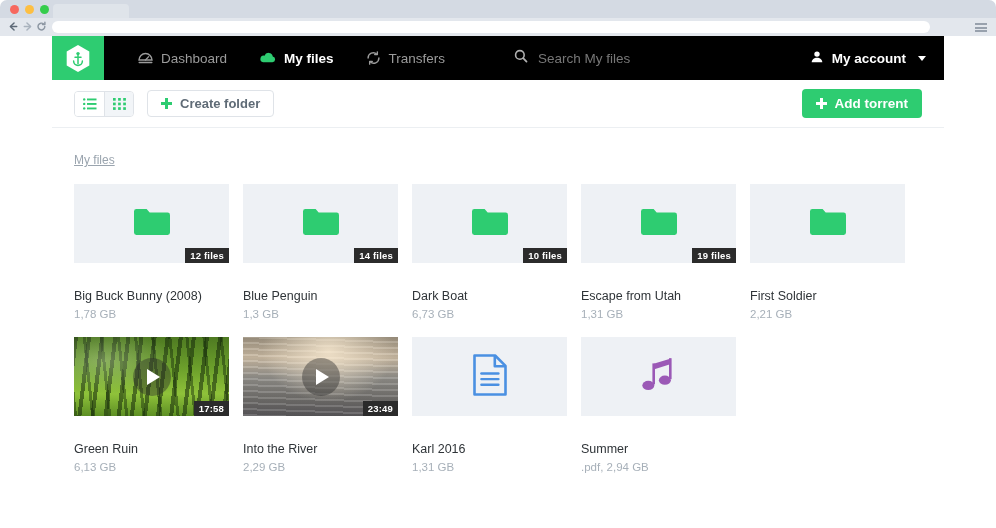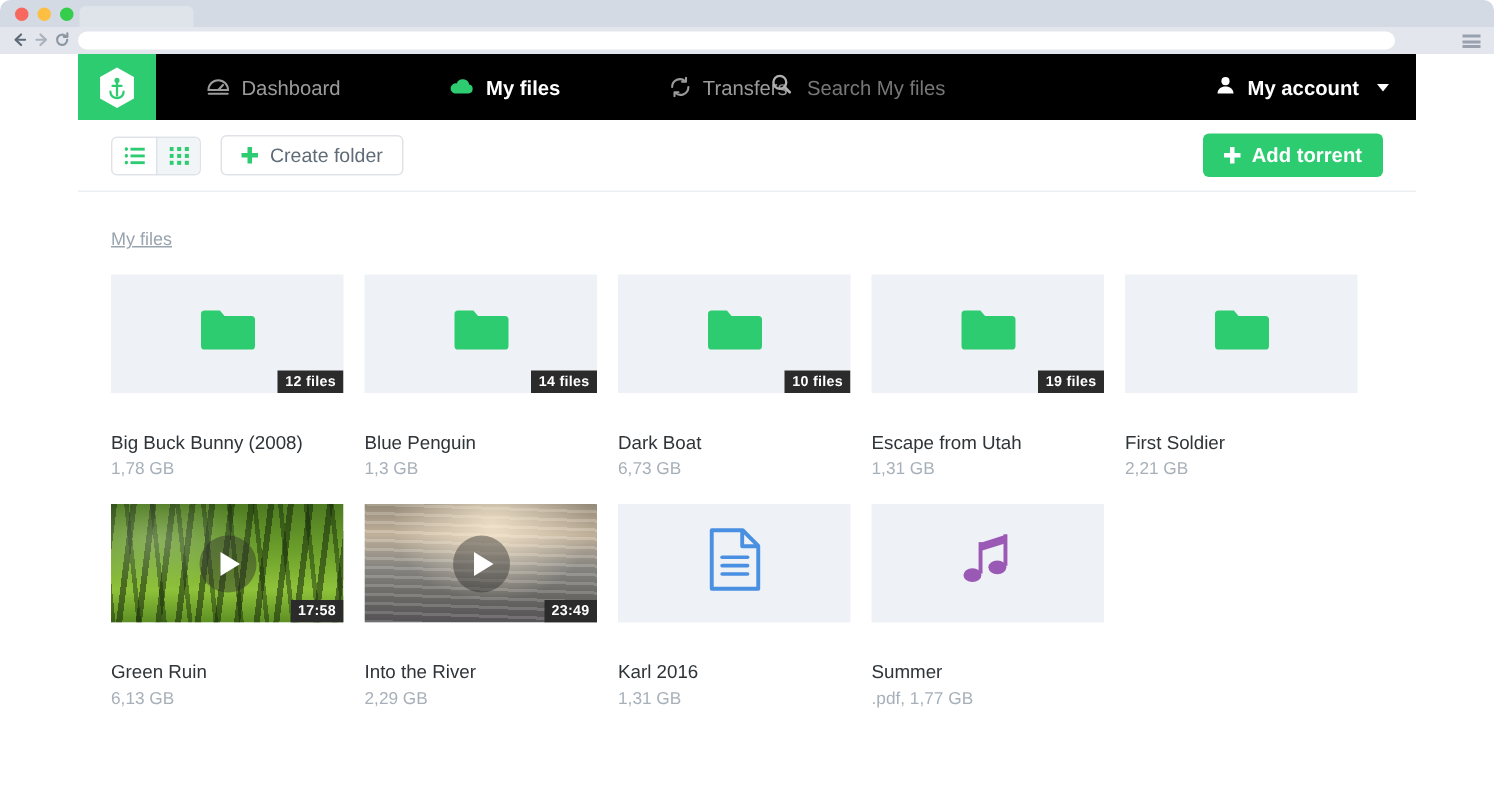--- a/index.html
+++ b/index.html
@@ -74,21 +74,21 @@
     height: 44px;
     background: #000000;
     display: flex; align-items: center;
   }
   .logo-cell {
     width: 52px; height: 44px;
     background: #2ecc71;
     display: flex; align-items: center; justify-content: center;
     flex: none;
   }
-  .nav-links { display: flex; align-items: center; padding-left: 18px; gap: 40px; }
+  .nav-links { display: flex; align-items: center; padding-left: 18px; }
   .nav-link {
     display: flex; align-items: center; gap: 8px;
     color: #9b9b9b;
     font-size: 13.5px;
     padding: 0 16px;
     height: 44px;
     cursor: pointer;
     white-space: nowrap;
   }
   .nav-link.active { color: #ffffff; font-weight: bold; }
@@ -146,20 +146,21 @@
     height: 27px;
     display: inline-flex; align-items: center; gap: 8px;
     padding: 0 13px;
     border: 1px solid #dfe3e8;
     border-radius: 4px;
     background: #ffffff;
     color: #5f6b76; font-size: 13px;
     cursor: pointer;
     margin-left: 13px;
     font-family: "Liberation Sans", sans-serif;
+    font-weight: bold;
   }
   .plus-green {
     position: relative; width: 11px; height: 11px; flex: none;
   }
   .plus-green::before, .plus-green::after {
     content: ""; position: absolute; background: #2ecc71;
   }
   .plus-green::before { left: 4px; top: 0; width: 3px; height: 11px; }
   .plus-green::after  { left: 0; top: 4px; width: 11px; height: 3px; }
 
@@ -510,19 +511,19 @@
             <div class="thumb">
               <span><svg width="36" height="40" viewBox="0 0 36 40">
                   <path d="M13.4 8.6 30 3.4v5.6L13.4 14.2z" fill="#9b59b6"></path>
                   <rect x="11.4" y="8.4" width="2.6" height="21" fill="#9b59b6"></rect>
                   <rect x="28" y="3.2" width="2.6" height="21" fill="#9b59b6"></rect>
                   <ellipse cx="7.3" cy="30.4" rx="6" ry="4.6" fill="#9b59b6"></ellipse>
                   <ellipse cx="23.9" cy="25.2" rx="6" ry="4.6" fill="#9b59b6"></ellipse>
                 </svg></span>
             </div>
             <div class="card-title">Summer</div>
-            <div class="card-sub">.pdf, 1,77 GB</div>
+            <div class="card-sub">.pdf, 2,94 GB</div>
           </div>
         </div>
     </div>
 
   </div>
 </div>
 
 </body></html>

